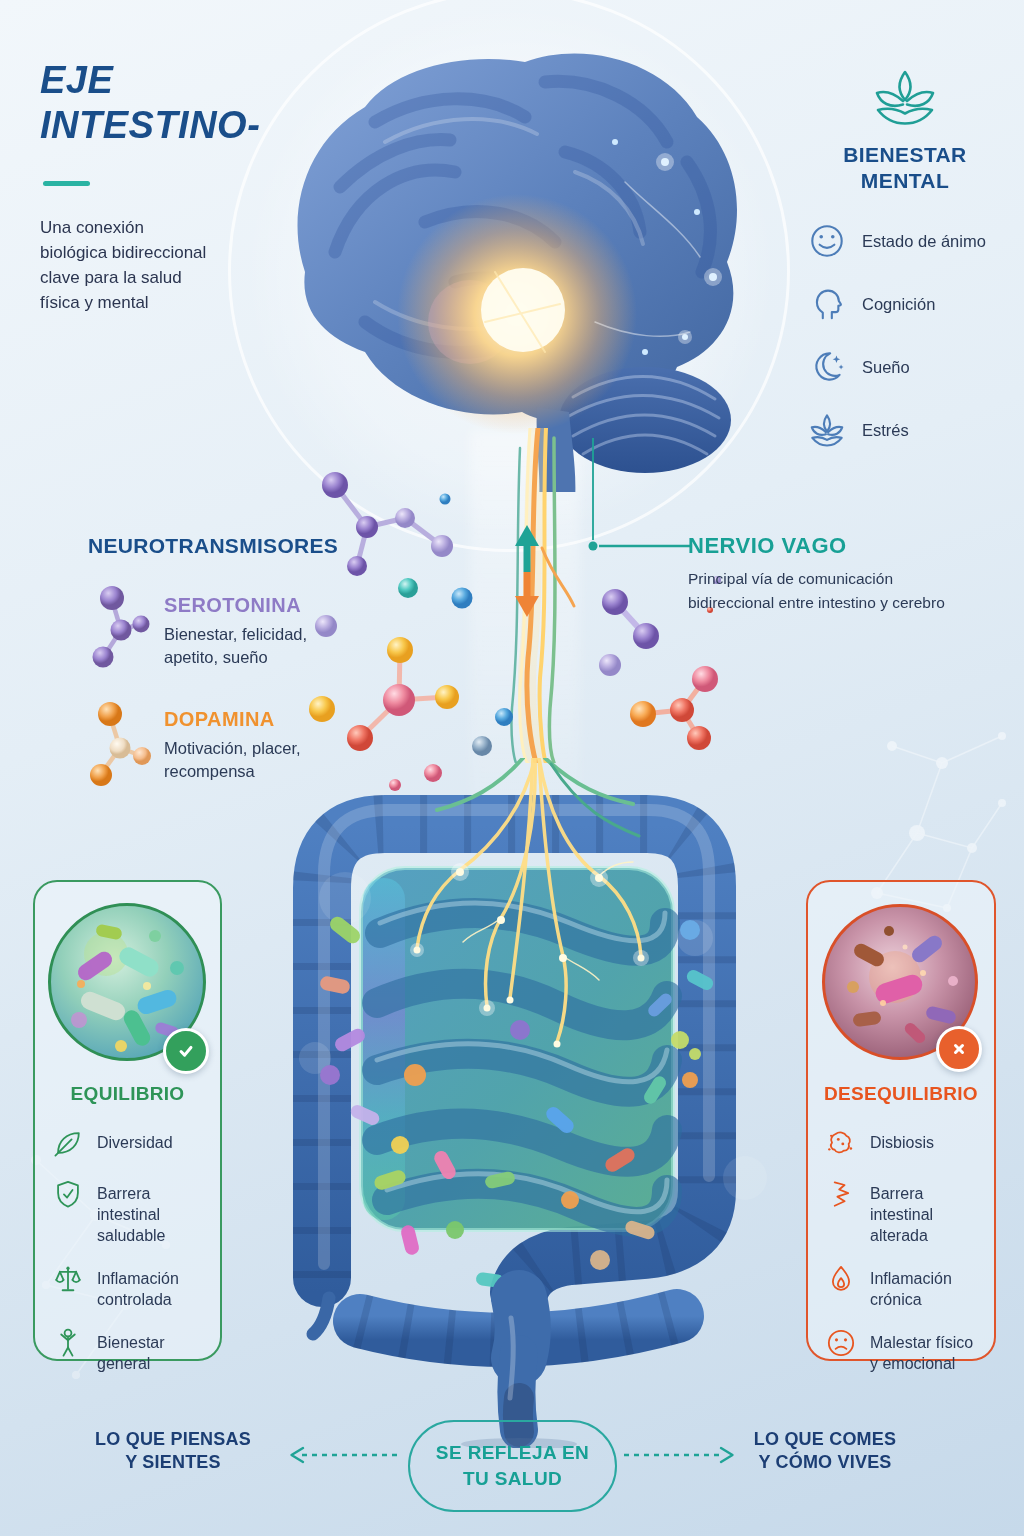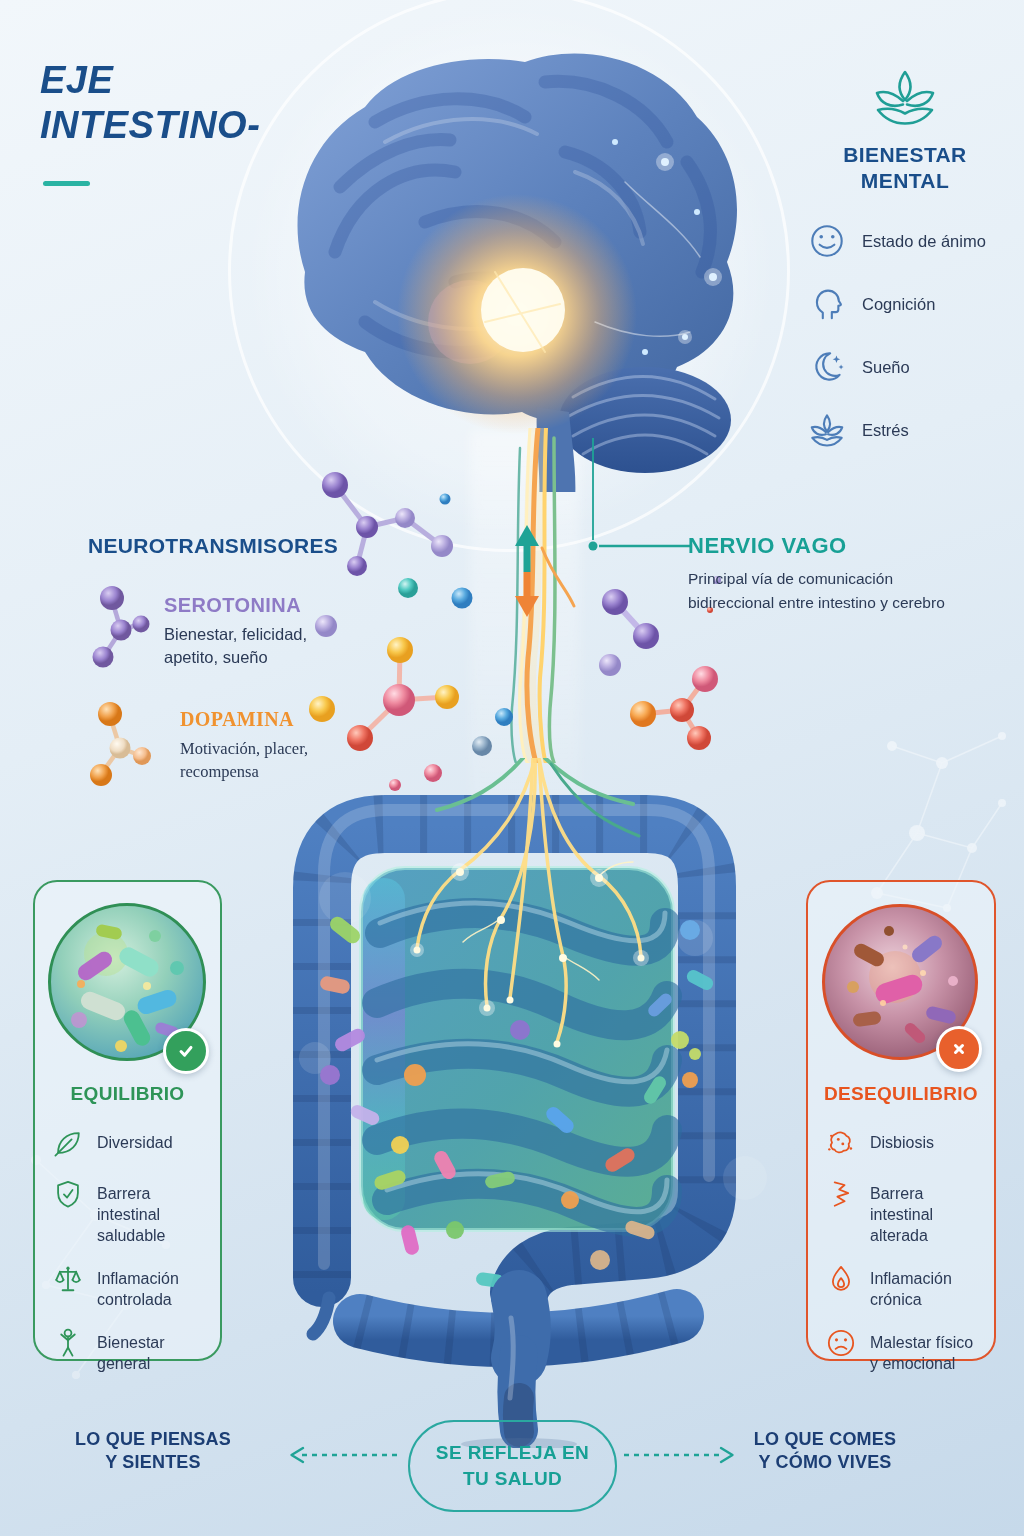--- a/index.html
+++ b/index.html
@@ -430,20 +430,26 @@
       <ellipse cx="294" cy="686" rx="58" ry="6" fill="rgba(90,120,160,.25)"></ellipse>
     </svg>
   </div>
 
   <div class="abs" style="left:40px;top:58px;width:250px;">
     <div class="title">
       <span style="display:block">EJE</span>
       <span style="display:block">INTESTINO-</span>
     </div>
     <div class="title-bar" style="margin:33px 0 0 3px;"></div>
+    <div class="subtitle" style="margin-top:29px;">
+      <span>Una conexión</span>
+      <span>biológica bidireccional</span>
+      <span>clave para la salud</span>
+      <span>física y mental</span>
+    </div>
   </div>
 
   <div class="abs mental" style="left:798px;top:68px;">
     <svg width="74" height="62" viewBox="0 0 74 62" style="margin-bottom:8px;">
       <g class="ic" stroke="#1f9e96" stroke-width="2.6">
         <path d="M37,4 C30.5,13 28.5,22 37,32 C45.5,22 43.5,13 37,4 Z"></path>
         <path d="M35,33 C26,25 17,22.5 9,25 C12.5,35 22,40.5 35,36.5"></path>
         <path d="M39,33 C48,25 57,22.5 65,25 C61.5,35 52,40.5 39,36.5"></path>
         <path d="M10,42 C17,51 27,55.5 37,55.5 C47,55.5 57,51 64,42 C54,39.5 45,41 37,45.5 C29,41 20,39.5 10,42 Z"></path>
       </g>
@@ -547,21 +553,21 @@
               <stop offset=".7" stop-color="#efddc4"></stop>
               <stop offset="1" stop-color="#d8bc96"></stop>
             </radialGradient>
           <radialGradient id="nPeach" cx=".35" cy=".3">
               <stop offset="0" stop-color="#ffe8d2"></stop>
               <stop offset=".7" stop-color="#f4bc8c"></stop>
               <stop offset="1" stop-color="#e09858"></stop>
             </radialGradient>
         </defs>
       </svg>
-      <div style="margin-left:28px;margin-top:10px;font-family:Liberation Serif, serif;">
+      <div style="margin-left:12px;margin-top:10px;">
         <div class="nname" style="color:#f0922f;">DOPAMINA</div>
         <div class="ndesc">
           <span>Motivación, placer,</span>
           <span>recompensa</span>
         </div>
       </div>
     </div>
   </div>
 
   <div class="abs" style="left:688px;top:533px;width:290px;">
@@ -740,21 +746,21 @@
             <circle cx="25" cy="16.5" r="1.7" fill="#e8551f"></circle>
         </svg>
         <div class="clabel">
             <span>Malestar físico</span>
             <span>y emocional</span>
           </div>
       </div>
     </div>
   </div>
 
-  <div class="abs foot-side" style="left:68px;top:1428px;">
+  <div class="abs foot-side" style="left:88px;top:1428px;">
     <span>LO QUE PIENSAS</span>
     <span>Y SIENTES</span>
   </div>
   <svg class="abs" style="left:288px;top:1446px;" width="114" height="18" viewBox="0 0 114 18">
     <line x1="14" y1="9" x2="112" y2="9" stroke="#1fa396" stroke-width="2.4" stroke-dasharray="5 5"></line>
     <path class="ic" d="M15,2 L3.5,9 L15,16" stroke="#1fa396" stroke-width="2.4"></path>
   </svg>
   <div class="abs pill" style="left:408px;top:1420px;">
     <span>SE REFLEJA EN</span>
     <span>TU SALUD</span>

